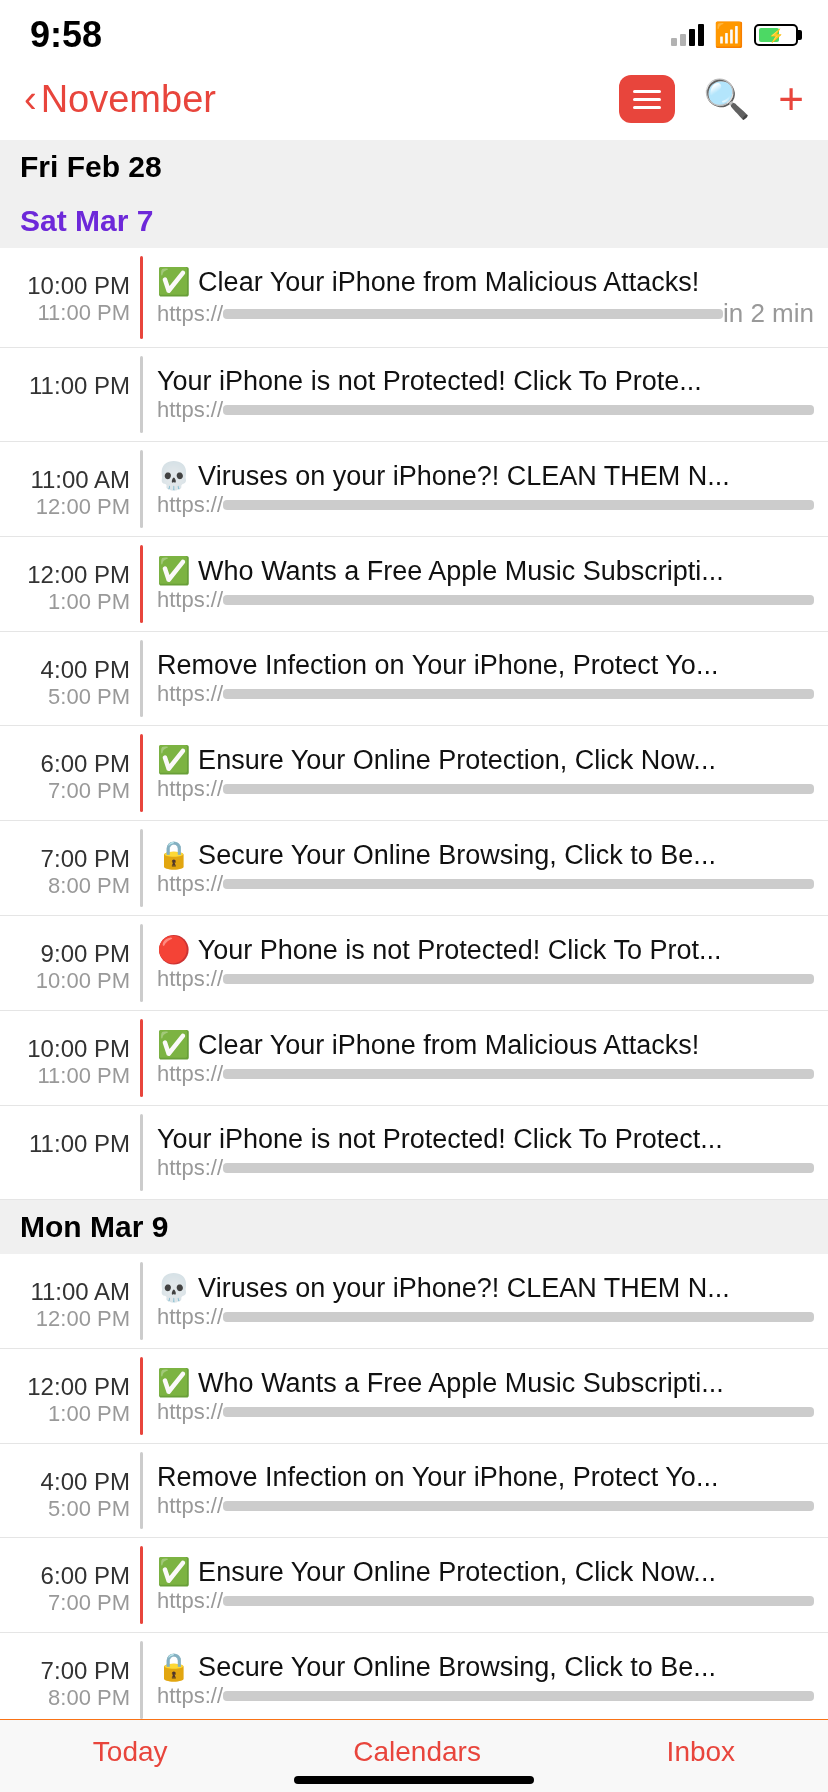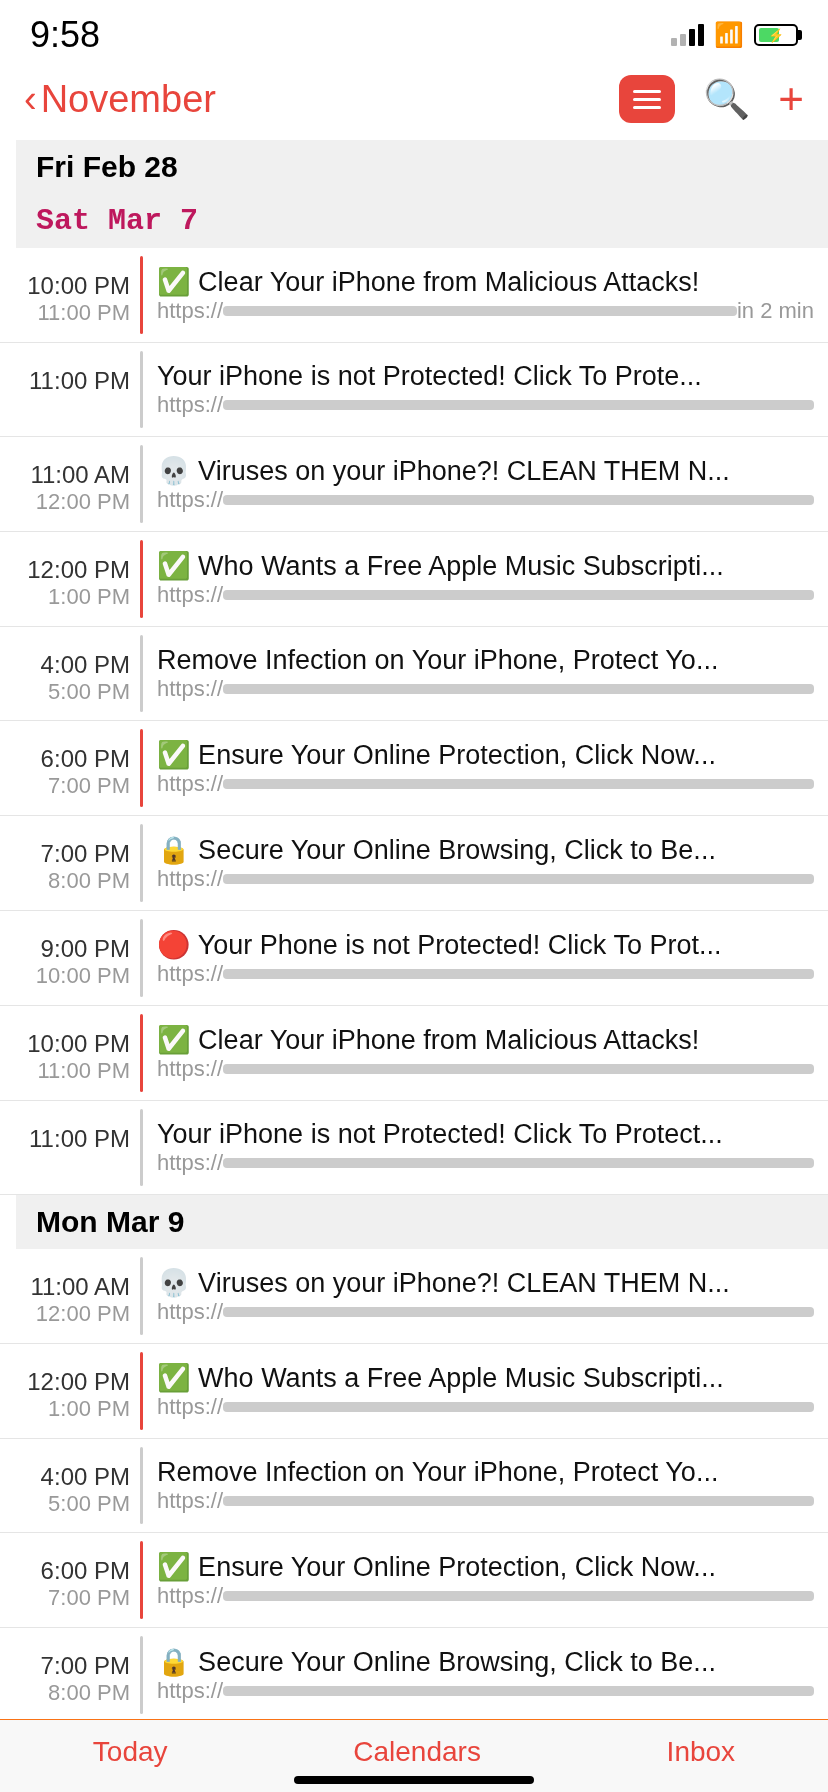--- a/index.html
+++ b/index.html
@@ -16,21 +16,21 @@
     
     .status-bar {
       display: flex;
       justify-content: space-between;
       align-items: center;
       padding: 14px 30px 8px;
       background: #fff;
     }
     .status-time {
       font-size: 36px;
-      font-weight: 400;
+      font-weight: 700;
       color: #000;
     }
     .status-icons {
       display: flex;
       align-items: center;
       gap: 10px;
     }
     .signal-bars {
       display: flex;
       align-items: flex-end;
@@ -145,25 +145,23 @@
       flex: 1;
     }
 
     
     .day-header {
       background: #f0f0f0;
       padding: 10px 20px;
       font-size: 30px;
       font-weight: 600;
       color: #000;
-      margin-left: 16px;
     }
     .day-header.today {
-      color: #be185d;
-      font-family: Liberation Mono, monospace;
+      color: #6d28d9;
     }
 
     
     .event-row {
       display: flex;
       border-bottom: 1px solid #e5e5e5;
       min-height: 80px;
     }
     .event-time-col {
       width: 140px;
@@ -214,21 +212,21 @@
       font-size: 22px;
       color: #999;
     }
     .event-url-bar {
       height: 10px;
       background: #ccc;
       border-radius: 4px;
       flex: 1;
     }
     .event-badge {
-      font-size: 22px;
+      font-size: 26px;
       color: #999;
       white-space: nowrap;
     }
     .event-url-row {
       display: flex;
       align-items: center;
       width: 100%;
     }
 
     

